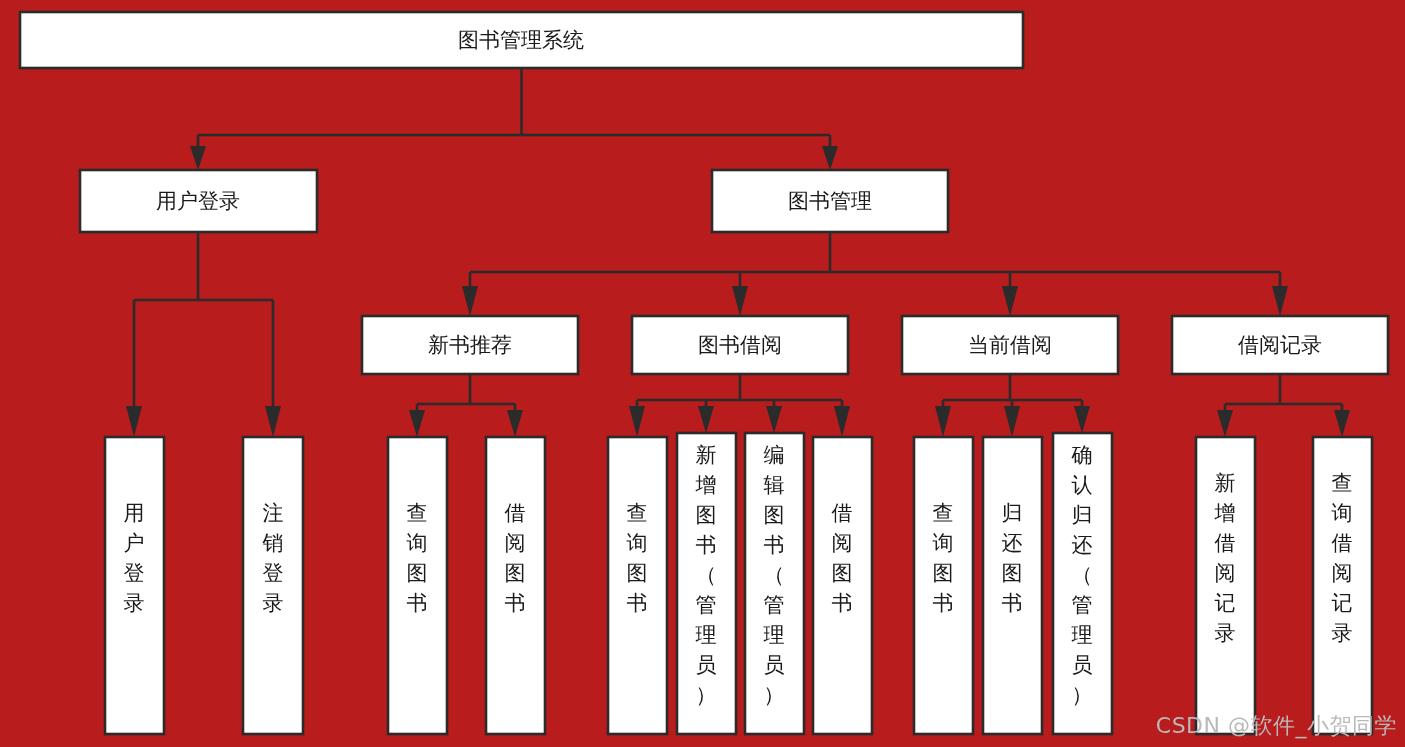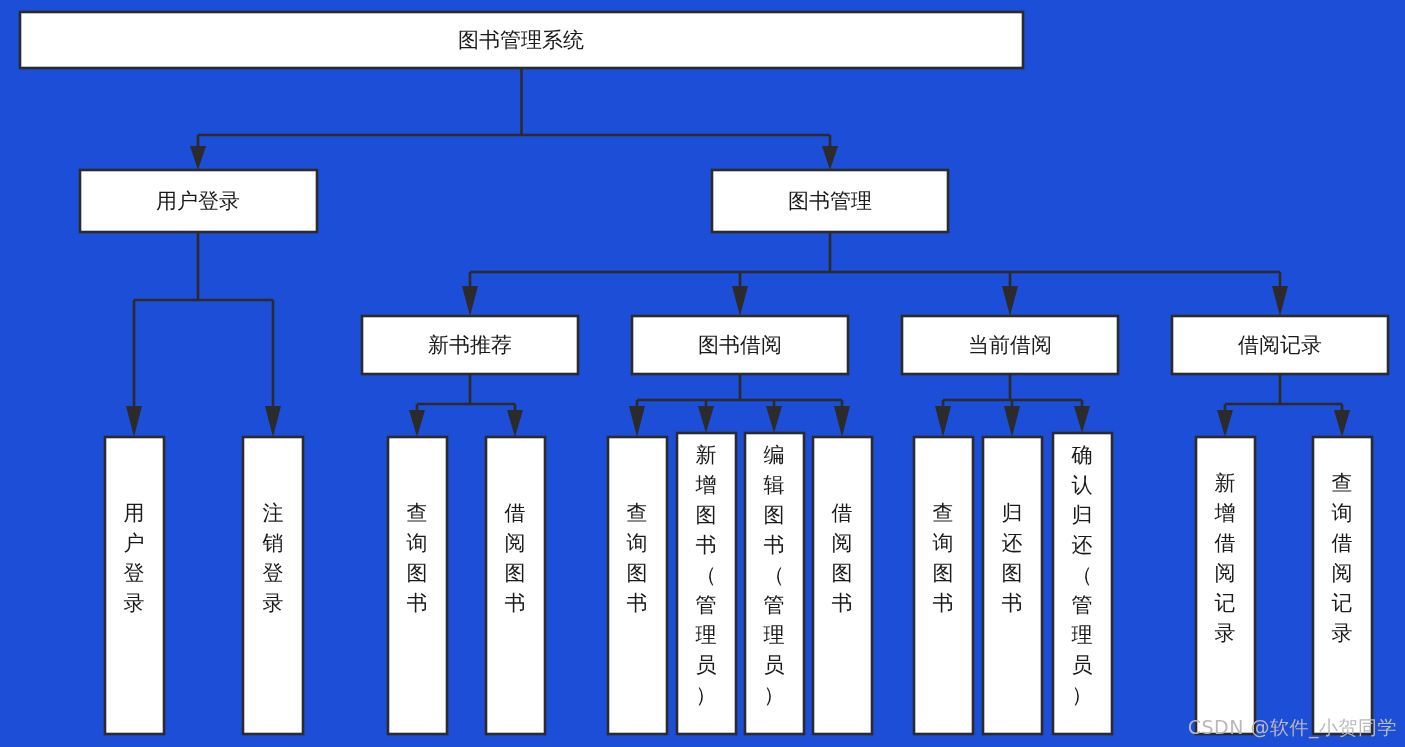--- a/index.html
+++ b/index.html
@@ -7,21 +7,21 @@
     padding: 0;
     background: #ffffff;
   }
   body {
     font-family: "DejaVu Sans", "Liberation Sans", sans-serif;
   }
   #diagram-root {
     position: relative;
     width: 1405px;
     height: 747px;
-    background: #1d4ed8;
+    background: #b91c1c;
     overflow: hidden;
   }
   svg.flow {
     position: absolute;
     left: 0;
     top: 0;
     width: 1405px;
     height: 747px;
   }
   .node-box {
@@ -50,21 +50,21 @@
     fill: #1a1a1a;
     font-family: "DejaVu Sans", "Liberation Sans", sans-serif;
     font-size: 21px;
     text-anchor: middle;
   }
   .watermark {
     position: absolute;
     right: 8px;
     bottom: 6px;
     font-family: "DejaVu Sans", "Liberation Sans", sans-serif;
-    font-size: 19px;
+    font-size: 22px;
     color: #b9b9b9;
     letter-spacing: 0.5px;
     white-space: nowrap;
     pointer-events: none;
   }
 </style>
 </head>
 <body>
 
 <div id="diagram-root">

